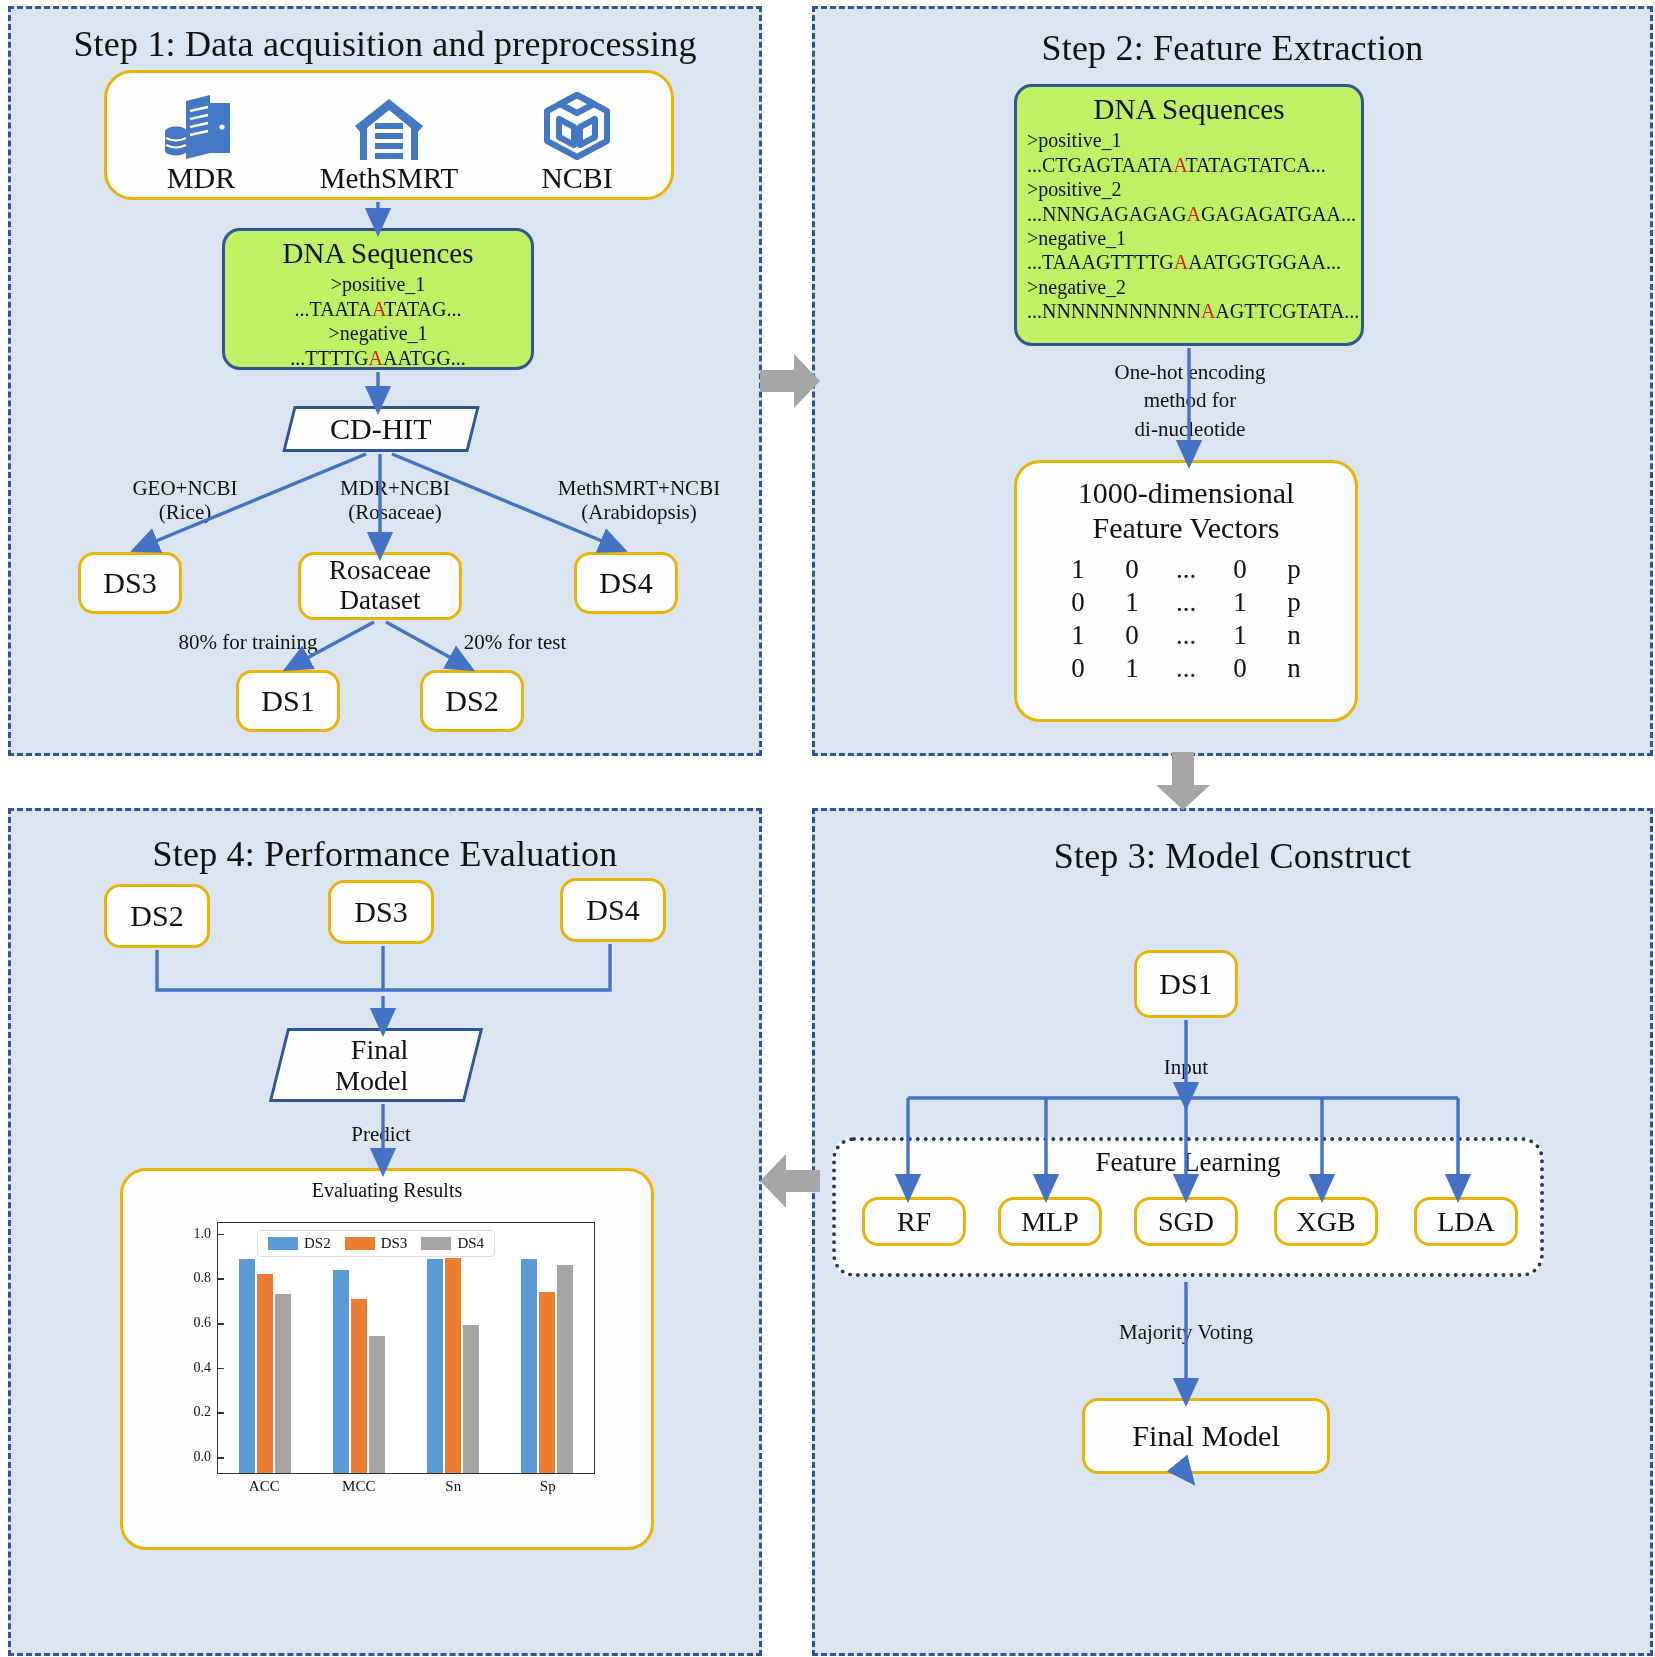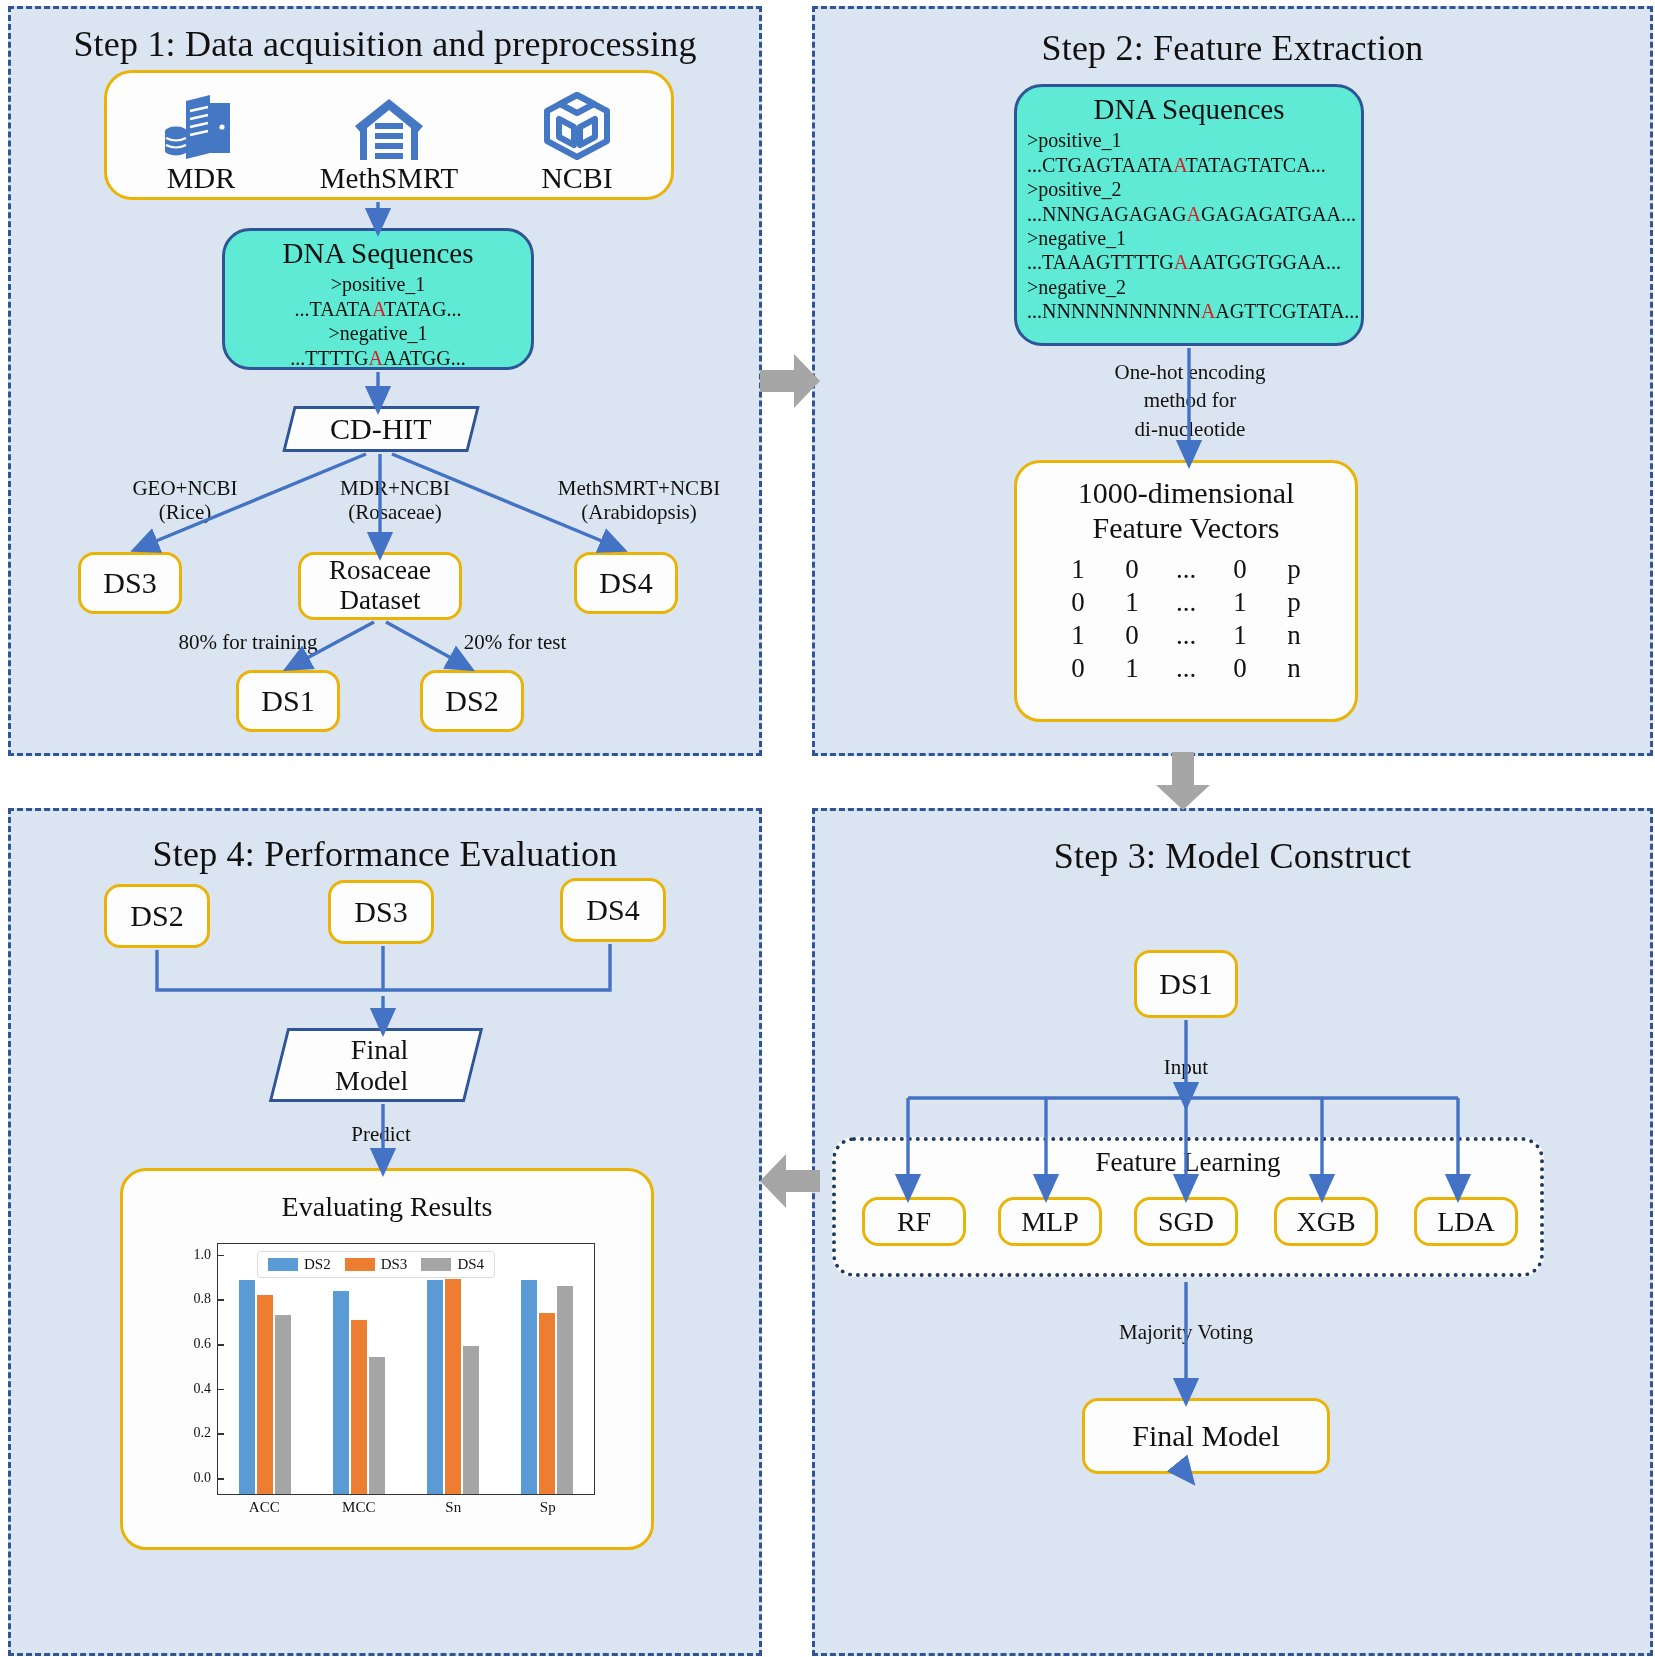--- a/index.html
+++ b/index.html
@@ -39,21 +39,21 @@
   
   #sources{left:104px;top:70px;width:570px;height:130px;border-radius:28px;
            flex-direction:row;justify-content:space-around;align-items:flex-end;
            padding-bottom:4px;}
   .src{display:flex;flex-direction:column;align-items:center;width:130px;}
   .src .glyph{height:74px;display:flex;align-items:flex-end;justify-content:center;}
   .src .nm{font-size:30px;margin-top:2px;line-height:1;}
   #src-methsmrt .nm{font-size:29px;}
 
   
-  .seqbox{background:#5eead4;border:3px solid #2f5597;border-radius:28px;
+  .seqbox{background:#bef264;border:3px solid #2f5597;border-radius:18px;
           position:absolute;box-sizing:border-box;padding:6px 10px 8px;}
   .seqtitle{font-size:29px;text-align:center;line-height:1.15;margin-bottom:2px;}
   .seqline{font-size:20px;line-height:1.22;white-space:nowrap;}
   .seqline.hdr{text-align:left;}
   .red{color:#d61f1f;}
 
   
   #fvbox{left:1014px;top:460px;width:344px;height:262px;border-radius:26px;
          justify-content:flex-start;padding-top:12px;}
   #fvbox .ttl{font-size:30px;line-height:1.18;}
@@ -65,21 +65,21 @@
   #ensemble{position:absolute;left:832px;top:1137px;width:712px;height:140px;
             border:4px dotted #1f3864;border-radius:22px;background:#fdfdfd;
             box-sizing:border-box;}
   #ensemble .ttl{position:absolute;width:100%;text-align:center;top:6px;
                  font-size:27px;}
   .mbox{position:absolute;top:56px;width:104px;height:49px;font-size:28px;}
 
   
   #evalbox{left:120px;top:1168px;width:534px;height:382px;border-radius:26px;
            justify-content:flex-start;padding-top:8px;}
-  #evaltitle{font-size:28px;margin-bottom:2px;margin-top:12px;}
+  #evaltitle{font-size:20px;margin-bottom:2px;}
   #chart{position:relative;width:452px;height:316px;}
   #plot{position:absolute;left:56px;top:18px;right:18px;bottom:46px;
         border:1.5px solid #333;background:#fff;}
   .ytick{position:absolute;right:100%;transform:translateY(-50%);
          font-size:14px;padding-right:7px;white-space:nowrap;}
   .ytick::after{content:"";position:absolute;right:-6px;top:50%;width:6px;
                 height:1.5px;background:#333;}
   .groups{position:absolute;left:0;right:0;bottom:0;top:0;display:flex;
           justify-content:space-around;align-items:flex-end;}
   .grp{display:flex;align-items:flex-end;justify-content:center;height:100%;width:22%;}

